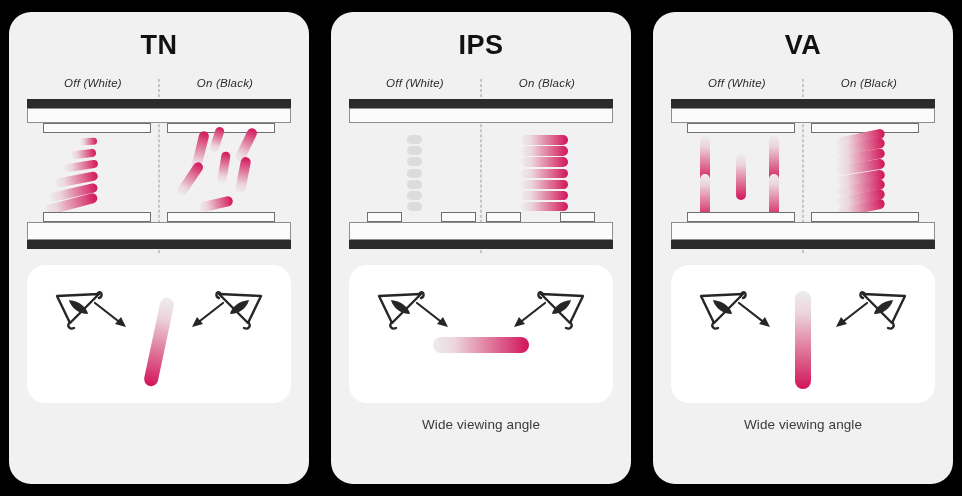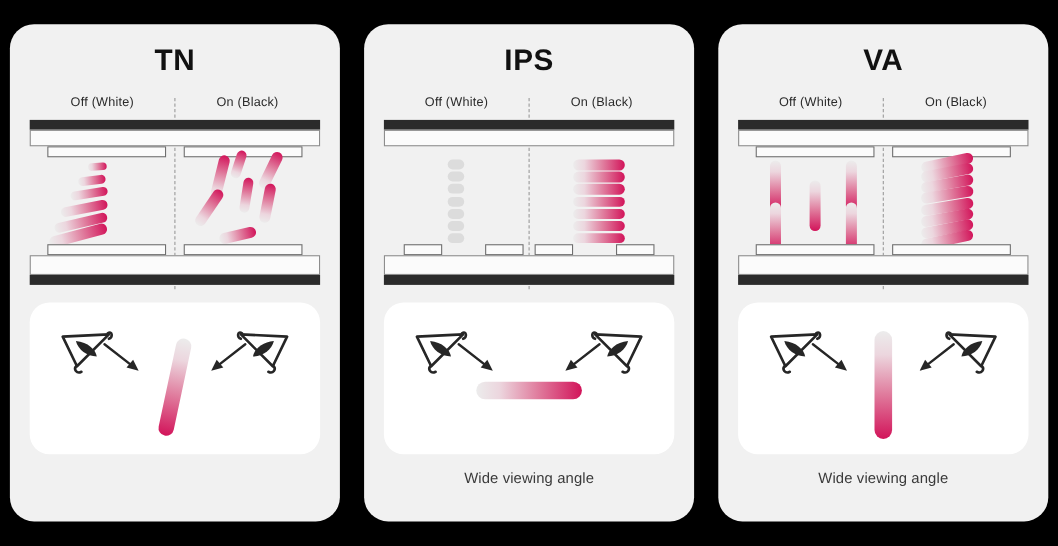--- a/index.html
+++ b/index.html
@@ -8,21 +8,21 @@
     width:962px;height:496px;
     background:#000000;
     font-family:"Liberation Sans", sans-serif;
     overflow:hidden;
   }
   .board{
     position:relative;
     width:962px;height:496px;
     display:flex;
     gap:22px;
-    padding:22px 9px;
+    padding:12px 9px;
     box-sizing:border-box;
   }
   .card{
     flex:1 1 0;
     background:#f1f1f1;
     border-radius:22px;
     position:relative;
     display:flex;
     flex-direction:column;
     align-items:center;
@@ -43,20 +43,21 @@
   
   .stage{
     position:relative;
     width:100%;
     height:172px;
     margin-top:18px;
   }
   .state-labels{
     position:absolute;top:0;left:0;right:0;
     display:flex;
+    font-style:italic;
   }
   .state-label{
     flex:1 1 0;
     text-align:center;
     font-size:11.5px;
     color:#2b2b2b;
     letter-spacing:0.2px;
   }
   .divider{
     position:absolute;

